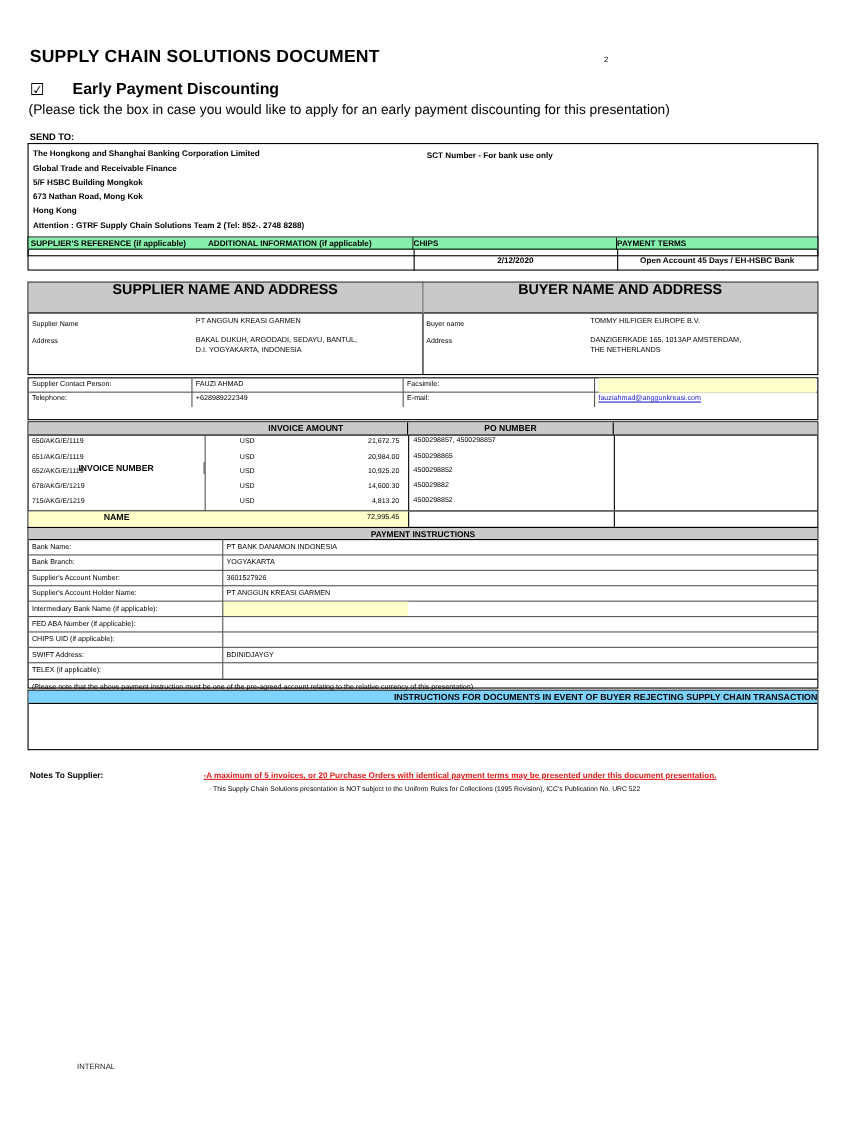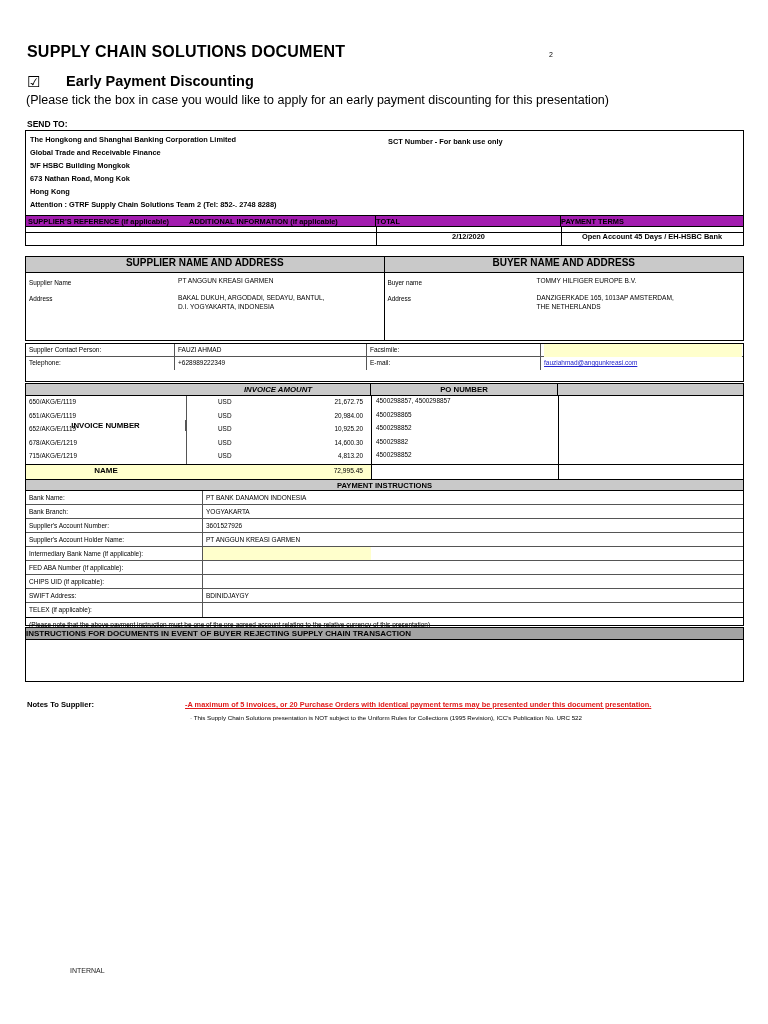--- a/index.html
+++ b/index.html
@@ -114,21 +114,21 @@
     font-weight: bold;
   }
 
   
   #ref-strip { top: 215px; height: 31px; }
   .ref-hdr {
     position: absolute;
     top: 0;
     height: 11px;
     line-height: 11px;
-    background: #a21caf;
+    background: #86efac;
     font-size: 7.4px;
     font-weight: bold;
     box-sizing: border-box;
     border-bottom: 1.4px solid #000;
   }
   .ref-val {
     position: absolute;
     top: 11px;
     height: 19px;
     font-size: 7.4px;
@@ -140,25 +140,25 @@
   
   #party-block { top: 256px; height: 85px; }
   .party-half {
     position: absolute;
     top: 0;
     width: 50%;
     height: 100%;
     box-sizing: border-box;
   }
   .party-hdr {
-    height: 16px;
+    height: 28px;
     line-height: 12px;
     background: #c9c9c9;
     font-weight: bold;
-    font-size: 10px;
+    font-size: 13px;
     text-align: center;
     border-bottom: 1.2px solid #000;
     box-sizing: border-box;
   }
   .party-body { position: relative; height: 72px; }
   .party-key {
     position: absolute;
     left: 3px;
     font-size: 6.4px;
   }
@@ -318,24 +318,24 @@
     padding-top: 3px;
     box-sizing: border-box;
     border-top: 1.4px solid #000;
   }
 
   
   #reject-block { top: 627px; height: 55px; }
   .rej-hdr {
     height: 12px;
     line-height: 12px;
-    background: #a3a3a3;
+    background: #7dd3fc;
     font-weight: bold;
     font-size: 8px;
-    text-align: left;
+    text-align: right;
     border-bottom: 1.4px solid #000;
     box-sizing: border-box;
   }
 
   
   .notes-label {
     position: absolute;
     left: 27px;
     top: 700px;
     font-size: 7.6px;
@@ -388,21 +388,21 @@
     <div class="bank-line" style="top:56px">Hong Kong</div>
     <div class="bank-line" style="top:69px">Attention : GTRF Supply Chain Solutions Team 2  (Tel: 852-. 2748 8288)</div>
     <div class="sct-label">SCT Number - For bank use only</div>
   </div>
 
   <div class="frame" id="ref-strip">
     <div class="ref-hdr vline-hard" style="left:0; width:350px; text-align:left; padding-left:2px;">
       <span>SUPPLIER'S REFERENCE (if applicable)</span>
       <span style="margin-left:18px">ADDITIONAL INFORMATION (if applicable)</span>
     </div>
-    <div class="ref-hdr vline-hard" style="left:350px; width:185px;">TOTAL</div>
+    <div class="ref-hdr vline-hard" style="left:350px; width:185px;">CHIPS</div>
     <div class="ref-hdr" style="left:535px; width:182px;">PAYMENT TERMS</div>
 
     <div class="ref-val vline-hard" style="left:0; width:350px;"></div>
     <div class="ref-val vline-hard" style="left:350px; width:185px;">2/12/2020</div>
     <div class="ref-val" style="left:535px; width:182px;text-align:center;">Open Account 45 Days / EH-HSBC Bank</div>
   </div>
 
   <div class="frame" id="party-block">
     <div class="party-half vline-hard" style="left:0">
       <div class="party-hdr">SUPPLIER NAME AND ADDRESS</div>
@@ -446,21 +446,21 @@
       <span class="c-lbl">Telephone:</span>
       <span class="c-val">+628989222349</span>
       <span class="c-lbl2">E-mail:</span>
       <span class="c-val2 email-link">fauziahmad@anggunkreasi.com</span>
     </div>
   </div>
 
   <div class="frame" id="invoice-block">
     <div class="inv-hdr-row">
       <div class="inv-hdr-cell vline" style="left:0; width:160px;margin-top:36px;">INVOICE NUMBER</div>
-      <div class="inv-hdr-cell vline-hard" style="left:160px; width:185px;font-style:italic;">INVOICE AMOUNT</div>
+      <div class="inv-hdr-cell vline-hard" style="left:160px; width:185px;">INVOICE AMOUNT</div>
       <div class="inv-hdr-cell vline-hard" style="left:345px; width:187px;">PO NUMBER</div>
       <div class="inv-hdr-cell" style="left:532px; width:185px;"></div>
     </div>
 
     <div class="inv-body">
       <div style="position:absolute;left:160px;top:0;width:0;height:68px;border-left:0.9px solid #555;"></div>
       <div style="position:absolute;left:345px;top:0;width:0;height:68px;border-left:1.4px solid #000;"></div>
       <div style="position:absolute;left:532px;top:0;width:0;height:68px;border-left:1.4px solid #000;"></div>
 
       <div class="inv-row">

